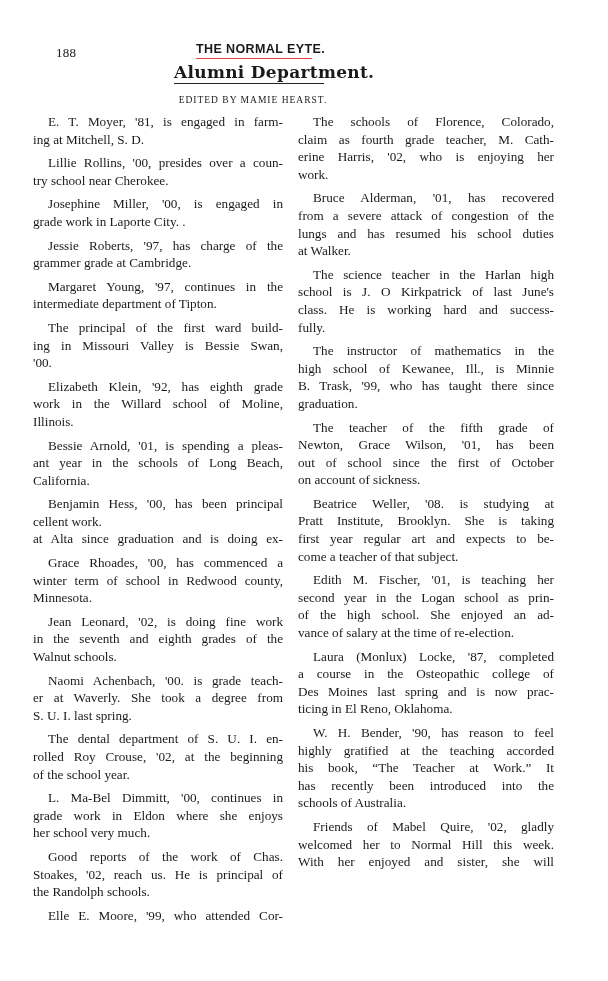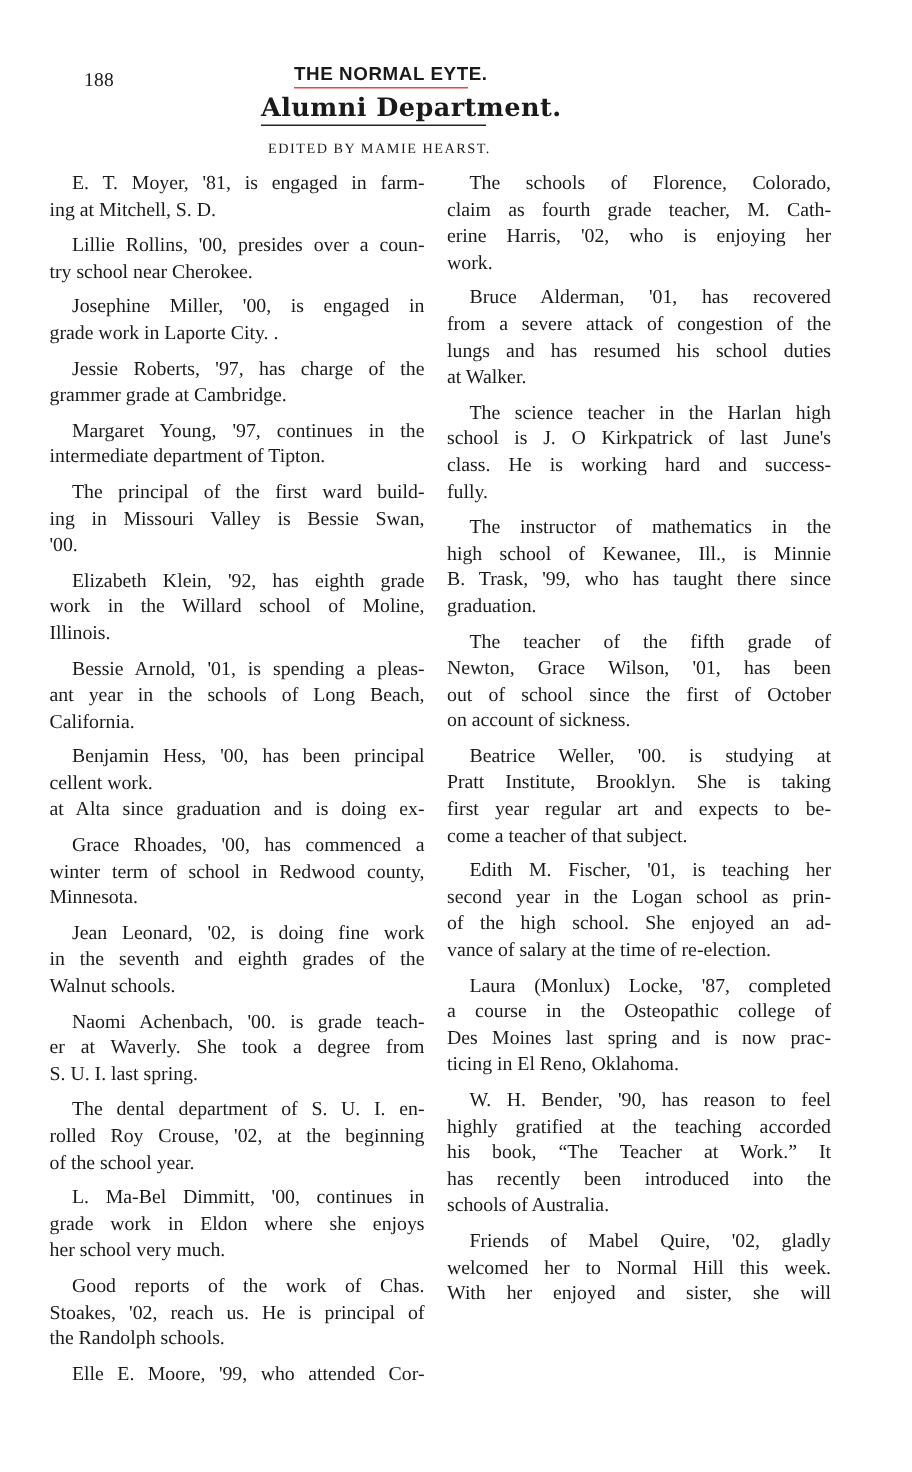--- a/index.html
+++ b/index.html
@@ -143,21 +143,21 @@
       <span class="line">B. Trask, '99, who has taught there since</span>
       <span class="line last">graduation.</span>
     </div>
     <div class="para">
       <span class="line first">The teacher of the fifth grade of</span>
       <span class="line">Newton, Grace Wilson, '01, has been</span>
       <span class="line">out of school since the first of October</span>
       <span class="line last">on account of sickness.</span>
     </div>
     <div class="para">
-      <span class="line first">Beatrice Weller, '00. is studying at</span>
+      <span class="line first">Beatrice Weller, '08. is studying at</span>
       <span class="line">Pratt Institute, Brooklyn. She is taking</span>
       <span class="line">first year regular art and expects to be-</span>
       <span class="line last">come a teacher of that subject.</span>
     </div>
     <div class="para">
       <span class="line first">Edith M. Fischer, '01, is teaching her</span>
       <span class="line">second year in the Logan school as prin-</span>
       <span class="line">of the high school. She enjoyed an ad-</span>
       <span class="line last">vance of salary at the time of re-election.</span>
     </div>

